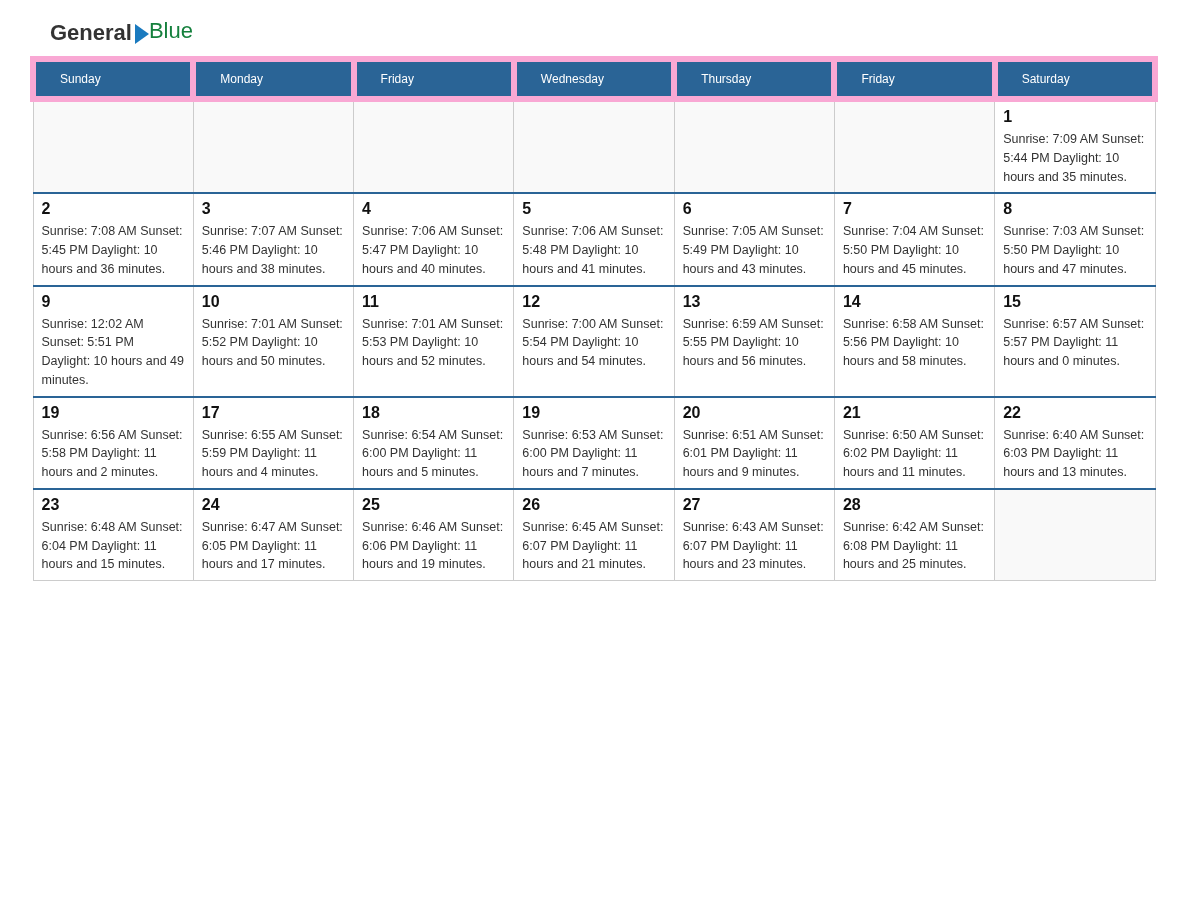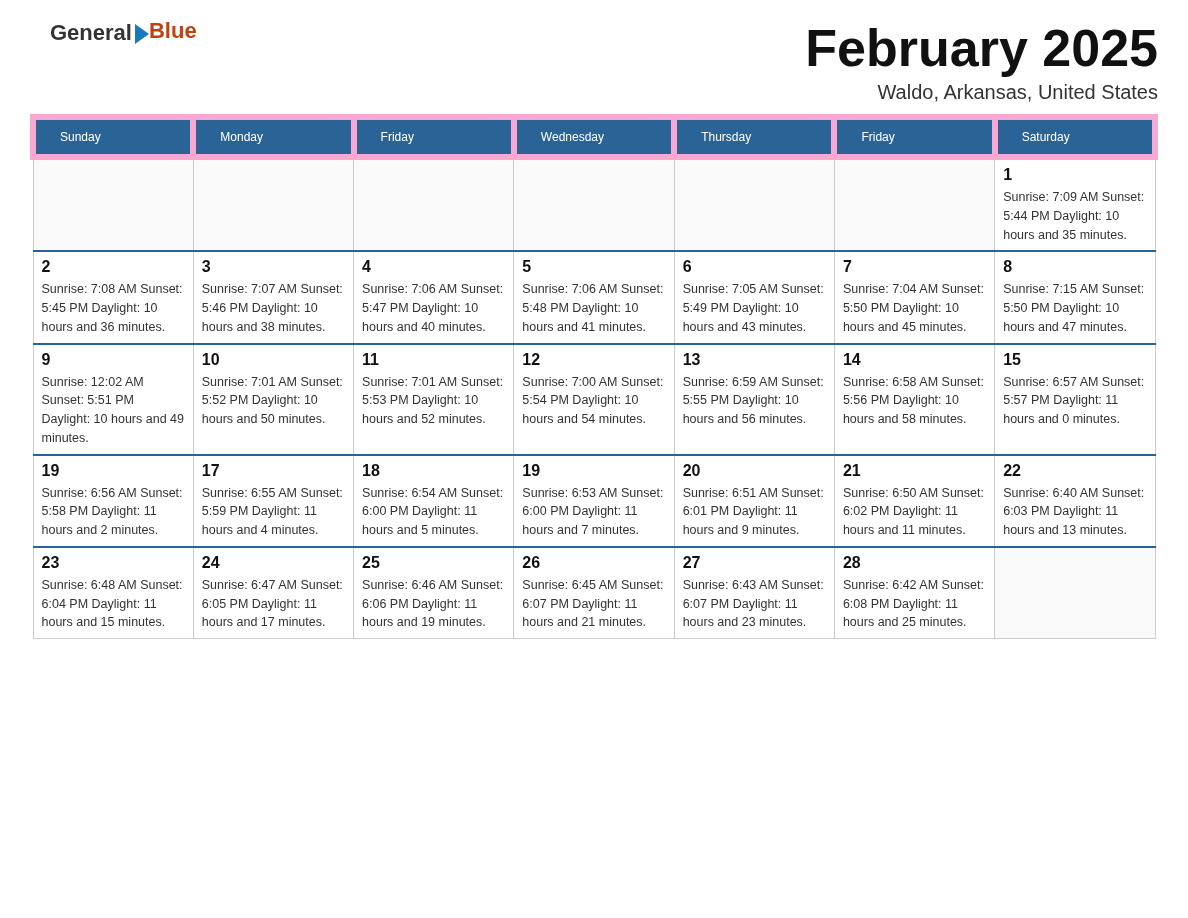--- a/index.html
+++ b/index.html
@@ -35,22 +35,22 @@
       width: 0;
       height: 0;
       border-left: 14px solid #1a7abf;
       border-top: 10px solid transparent;
       border-bottom: 10px solid transparent;
       margin-left: 3px;
       margin-top: 2px;
     }
     .logo-blue {
       font-size: 22px;
-      font-weight: bold;
-      color: #c2410c;
+      font-weight: normal;
+      color: #15803d;
       margin-top: -4px;
     }
     .title-section {
       text-align: right;
     }
     .month-title {
       font-size: 52px;
       font-weight: bold;
       color: #111;
       line-height: 1.1;
@@ -103,24 +103,20 @@
 </head>
 <body>
 
 <div class="header">
   <div class="logo">
     <div class="logo-top">
       <span class="logo-general">General</span>
       <div class="logo-arrow"></div>
     </div>
     <span class="logo-blue">Blue</span>
-  </div>
-  <div class="title-section">
-    <div class="month-title">February 2025</div>
-    <div class="location">Waldo, Arkansas, United States</div>
   </div>
 </div>
 
 <table class="calendar">
   <thead>
     <tr>
     <th>Sunday</th>
         <th>Monday</th>
         <th>Friday</th>
         <th>Wednesday</th>
@@ -176,21 +172,21 @@
 Daylight: 10 hours and 43 minutes.</div>
         </td>
         <td>
           <div class="day-num">7</div>
           <div class="day-info">Sunrise: 7:04 AM
 Sunset: 5:50 PM
 Daylight: 10 hours and 45 minutes.</div>
         </td>
         <td>
           <div class="day-num">8</div>
-          <div class="day-info">Sunrise: 7:15 AM
+          <div class="day-info">Sunrise: 7:03 AM
 Sunset: 5:50 PM
 Daylight: 10 hours and 47 minutes.</div>
         </td>
       </tr>
       <tr class="week-row">
         <td>
           <div class="day-num">9</div>
           <div class="day-info">Sunrise: 12:02 AM
 Sunset: 5:51 PM
 Daylight: 10 hours and 49 minutes.</div>

